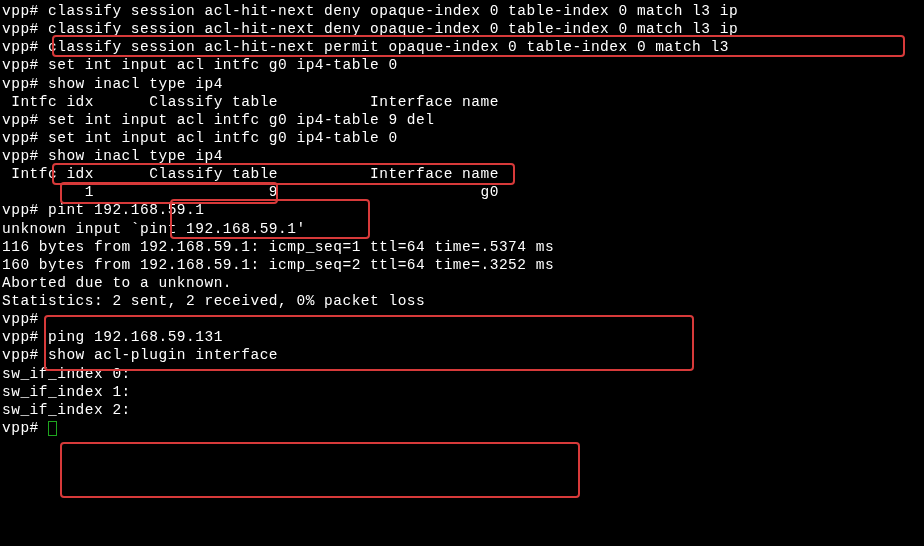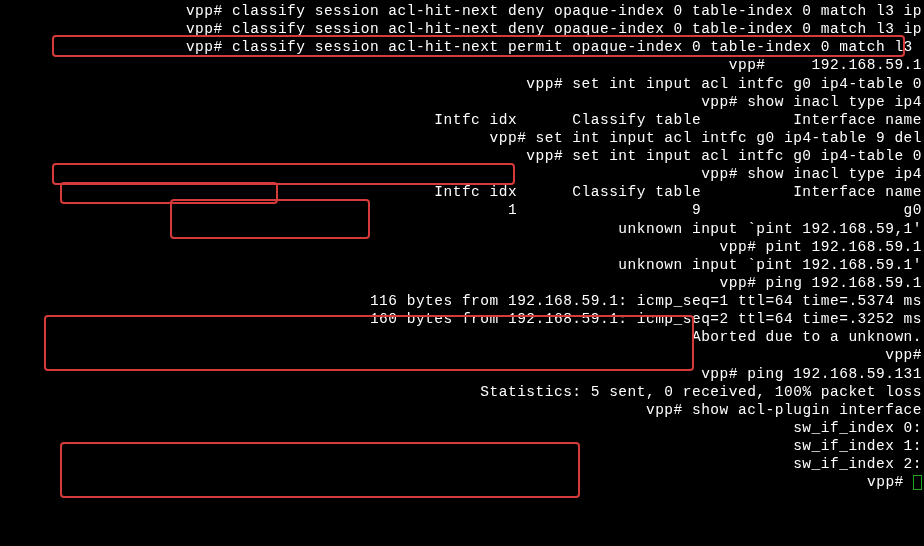--- a/index.html
+++ b/index.html
@@ -16,21 +16,20 @@
       padding: 2px;
       width: 924px;
       height: 546px;
       overflow: hidden;
       position: relative;
       letter-spacing: 0.5px;
     }
     .line {
       white-space: pre;
       position: relative;
-      text-align: right;
     }
     .cursor {
       display: inline-block;
       width: 9px;
       height: 15px;
       background: transparent;
       border: 1.5px solid #1fa61f;
       vertical-align: text-bottom;
     }
     .highlight-box {
@@ -40,41 +39,38 @@
       pointer-events: none;
     }
   </style>
 </head>
 <body>
 
 <div id="terminal">
     <div class="line"><span>vpp# classify session acl-hit-next deny opaque-index 0 table-index 0 match l3 ip</span></div>
     <div class="line"><span>vpp# classify session acl-hit-next deny opaque-index 0 table-index 0 match l3 ip</span></div>
     <div class="line"><span>vpp# classify session acl-hit-next permit opaque-index 0 table-index 0 match l3 </span></div>
-    <div class="line"><span>vpp#     192.168.59.1</span></div>
     <div class="line"><span>vpp# set int input acl intfc g0 ip4-table 0</span></div>
     <div class="line"><span>vpp# show inacl type ip4</span></div>
     <div class="line"><span> Intfc idx      Classify table          Interface name</span></div>
     <div class="line"><span>vpp# set int input acl intfc g0 ip4-table 9 del</span></div>
     <div class="line"><span>vpp# set int input acl intfc g0 ip4-table 0</span></div>
     <div class="line"><span>vpp# show inacl type ip4</span></div>
     <div class="line"><span> Intfc idx      Classify table          Interface name</span></div>
     <div class="line"><span>         1                   9                      g0</span></div>
-    <div class="line"><span>unknown input `pint 192.168.59,1'</span></div>
     <div class="line"><span>vpp# pint 192.168.59.1</span></div>
     <div class="line"><span>unknown input `pint 192.168.59.1'</span></div>
-    <div class="line"><span>vpp# ping 192.168.59.1</span></div>
     <div class="line"><span>116 bytes from 192.168.59.1: icmp_seq=1 ttl=64 time=.5374 ms</span></div>
     <div class="line"><span>160 bytes from 192.168.59.1: icmp_seq=2 ttl=64 time=.3252 ms</span></div>
     <div class="line"><span>Aborted due to a unknown.</span></div>
     <div class="line"><span></span></div>
+    <div class="line"><span>Statistics: 2 sent, 2 received, 0% packet loss</span></div>
     <div class="line"><span>vpp#</span></div>
     <div class="line"><span>vpp# ping 192.168.59.131</span></div>
     <div class="line"><span></span></div>
-    <div class="line"><span>Statistics: 5 sent, 0 received, 100% packet loss</span></div>
     <div class="line"><span>vpp# show acl-plugin interface</span></div>
     <div class="line"><span>sw_if_index 0:</span></div>
     <div class="line"><span>sw_if_index 1:</span></div>
     <div class="line"><span>sw_if_index 2:</span></div>
     <div class="line"><span>vpp# </span><span class="cursor"></span></div>
   </div>
 
 <div class="highlight-box" style="top: 35px; left: 52px; width: 853px; height: 22px;"></div>
 <div class="highlight-box" style="top: 163px; left: 52px; width: 463px; height: 22px;"></div>
 <div class="highlight-box" style="top: 182px; left: 60px; width: 218px; height: 22px;"></div>

